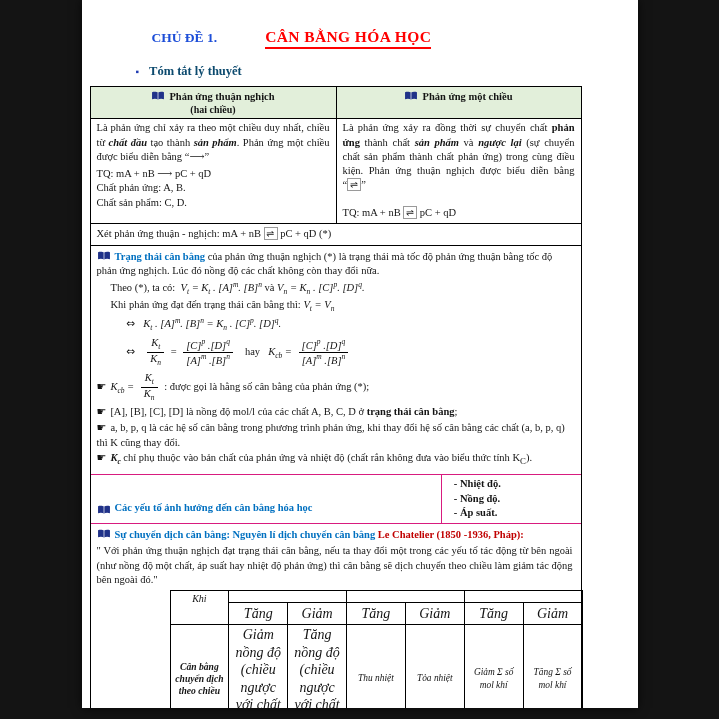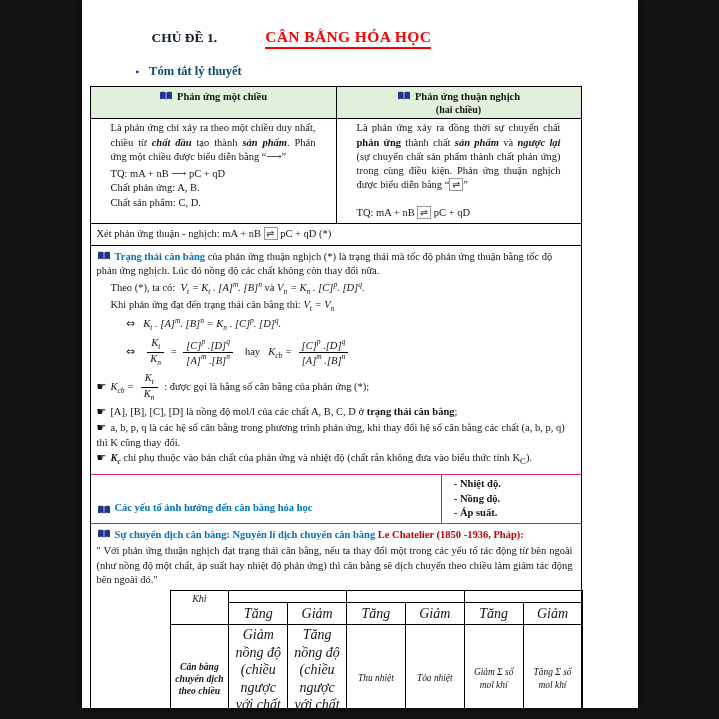--- a/index.html
+++ b/index.html
@@ -9,41 +9,41 @@
     font-family:"Liberation Serif","DejaVu Serif","DejaVu Sans",serif;
     color:#141414;
   }
   .page {
     width:556px; height:708px; margin:0 auto; background:#fff;
     padding:28px 0 0 0; position:relative; overflow:hidden;
     box-shadow:0 0 10px rgba(0,0,0,.7);
   }
   
   .doc-header { display:flex; align-items:baseline; margin:0 0 12px 70px; }
-  .chapter { color:#0f172a; font-weight:bold; font-size:13.5px; }
+  .chapter { color:#1d4ed8; font-weight:bold; font-size:13.5px; }
   .title {
     color:#FF0000; font-weight:bold; font-size:15.5px; margin-left:48px;
     border-bottom:2px solid #FF0000; padding-bottom:1px; letter-spacing:.4px;
   }
   .summary-row { margin:0 0 7px 54px; }
   .sq { color:#1F3BB3; font-size:10px; }
   .summary { color:#0c4a6e; font-weight:bold; font-size:12.5px; margin-left:6px; }
 
   
   .outer { width:492px; margin-left:8px; border:1.4px solid #000; font-size:10.5px; line-height:1.36; }
   .row { border-top:1.2px solid #000; }
   .row.first { border-top:none; }
 
   .compare-head, .compare-body { display:flex; }
   .compare-head .cell, .compare-body .cell { width:50%; }
   .compare-head .cell + .cell, .compare-body .cell + .cell { border-left:1.2px solid #000; }
   .compare-head { background:#E2EFDA; text-align:center; font-weight:bold; }
   .compare-head .cell { padding:3px 2px 2px; }
   .hdr-sub { font-size:10px; display:block; line-height:1.1; padding-bottom:1px; }
-  .cell { padding:2px 20px 3px; }
+  .cell { padding:2px 6px 3px; }
   .compare-body .cell { min-height:104px; text-align:justify; }
   .tq-line { margin-top:3px; }
   .tq-line.right-tq { margin-top:13px; }
 
   .intro-row { padding:3px 6px; }
 
   .eqblock { padding:3px 6px 5px; }
   .eqblock p { margin:1px 0; }
   .indent1 { margin-left:14px !important; }
   .indent2 { margin-left:30px !important; }
@@ -100,28 +100,28 @@
     <span class="summary">Tóm tắt lý thuyết</span>
   </div>
 
   <div class="outer">
 
     <div class="row first compare-head">
       <div class="cell">
         <svg class="book" viewBox="0 0 20 14">
             <path d="M10 2.2 C8 .6 4 .6 1.5 1.6 L1.5 11.6 C4 10.6 8 10.6 10 12.1 C12 10.6 16 10.6 18.5 11.6 L18.5 1.6 C16 .6 12 .6 10 2.2 Z" fill="#203289"></path>
             <path d="M10 2.2 L10 12.1" stroke="#ffffff" stroke-width="1"></path>
-          </svg><span>Phản ứng một chiều</span>
-      </div>
-      <div class="cell">
-        <svg class="book" viewBox="0 0 20 14">
-            <path d="M10 2.2 C8 .6 4 .6 1.5 1.6 L1.5 11.6 C4 10.6 8 10.6 10 12.1 C12 10.6 16 10.6 18.5 11.6 L18.5 1.6 C16 .6 12 .6 10 2.2 Z" fill="#203289"></path>
-            <path d="M10 2.2 L10 12.1" stroke="#ffffff" stroke-width="1"></path>
           </svg><span>Phản ứng thuận nghịch</span>
         <span class="hdr-sub">(hai chiều)</span>
+      </div>
+      <div class="cell">
+        <svg class="book" viewBox="0 0 20 14">
+            <path d="M10 2.2 C8 .6 4 .6 1.5 1.6 L1.5 11.6 C4 10.6 8 10.6 10 12.1 C12 10.6 16 10.6 18.5 11.6 L18.5 1.6 C16 .6 12 .6 10 2.2 Z" fill="#203289"></path>
+            <path d="M10 2.2 L10 12.1" stroke="#ffffff" stroke-width="1"></path>
+          </svg><span>Phản ứng một chiều</span>
       </div>
     </div>
 
     <div class="row compare-body">
       <div class="cell">
         <p><span>Là phản ứng chỉ xảy ra theo một chiều duy nhất, chiều từ </span><b><i>chất đầu</i></b><span> tạo thành </span><b><i>sản phẩm</i></b><span>. Phản ứng một chiều được biểu diễn bằng “⟶”</span></p>
         <p class="tq-line">TQ: mA + nB ⟶ pC + qD</p>
         <p>Chất phản ứng: A, B.</p>
         <p>Chất sản phẩm: C, D.</p>
       </div>

